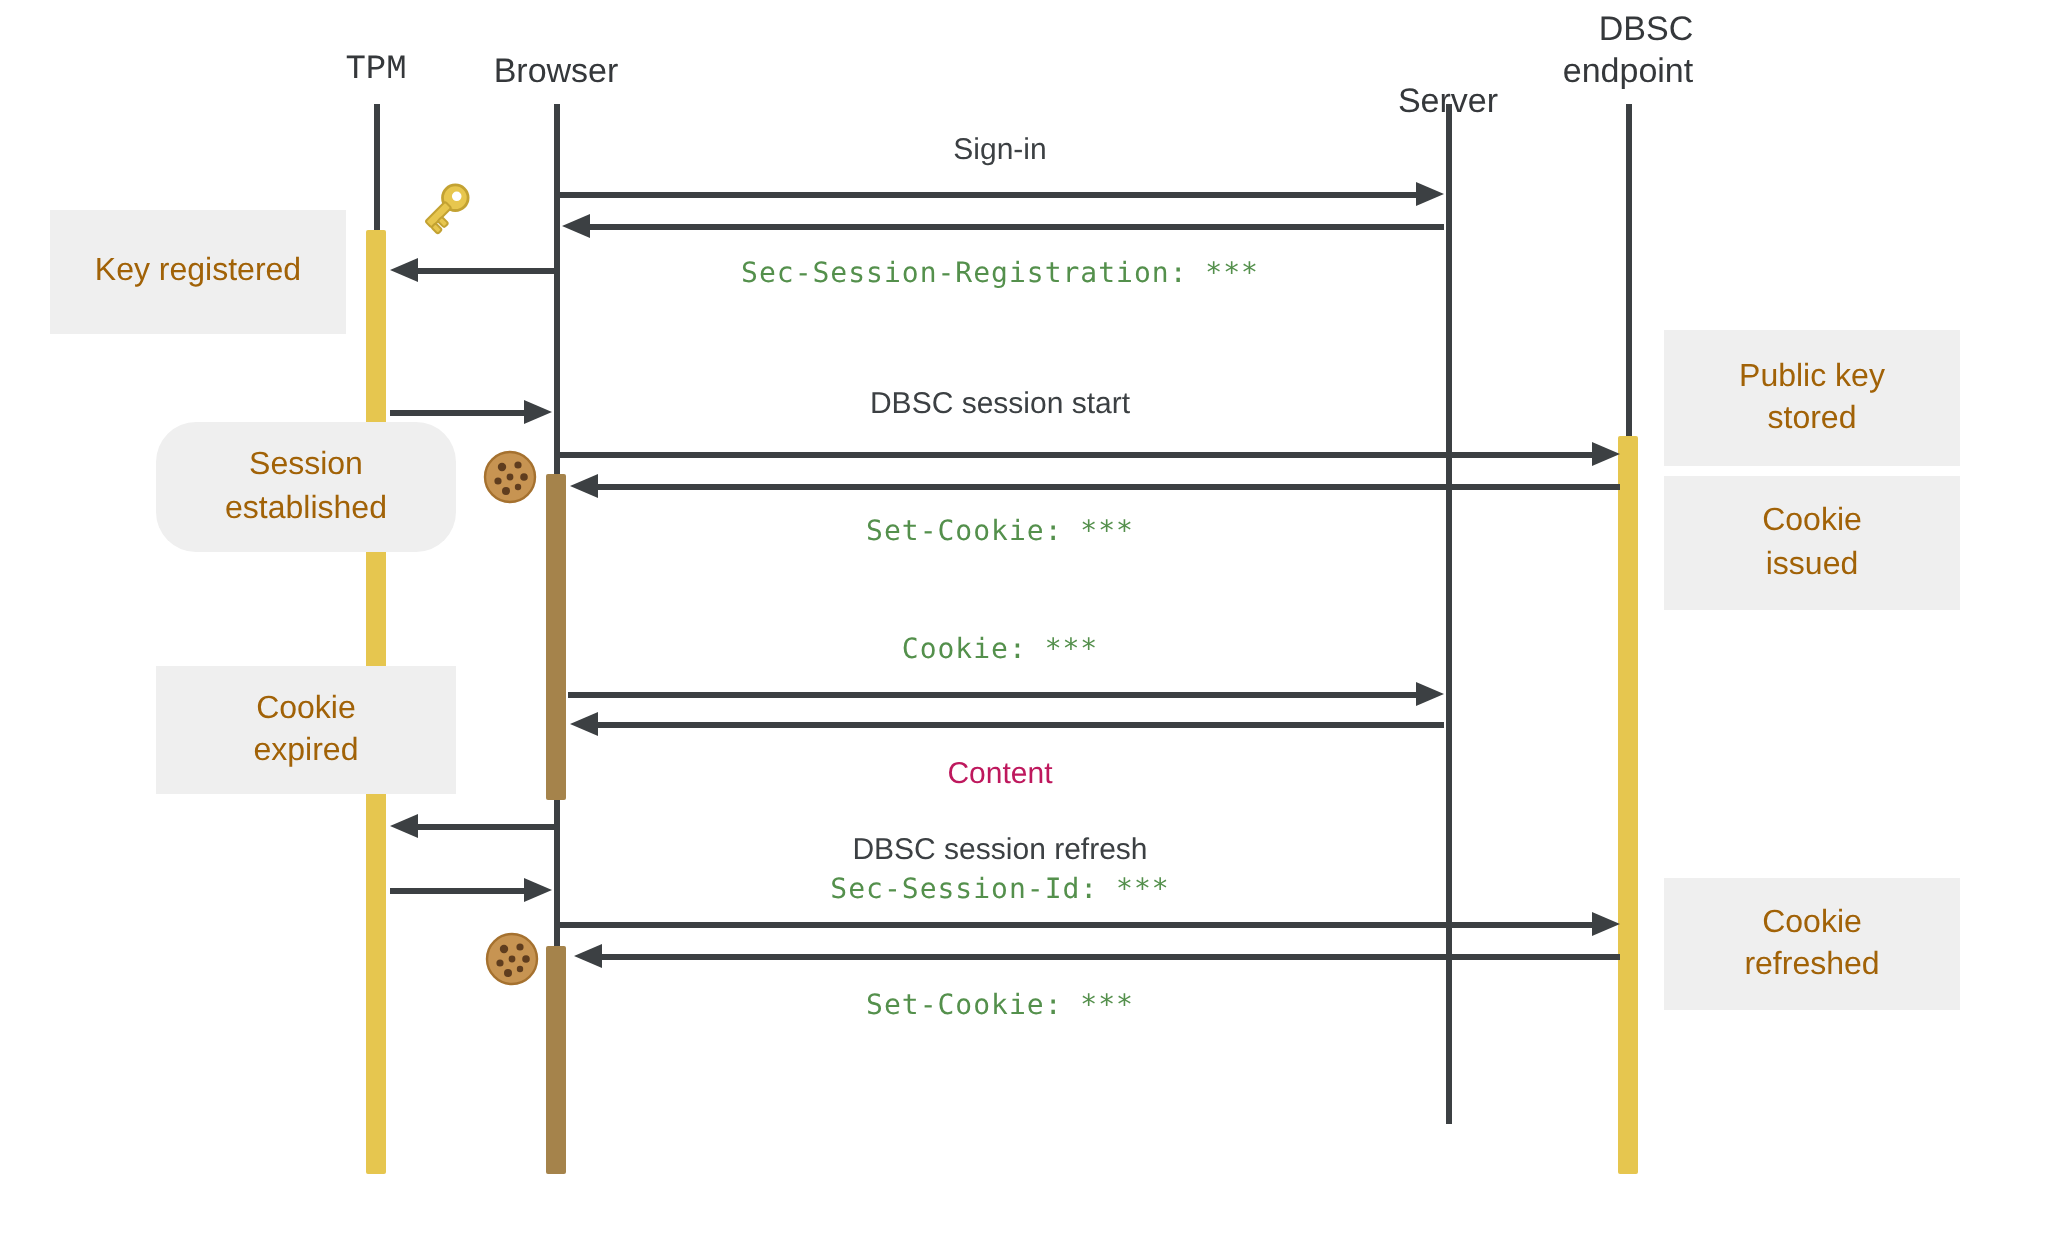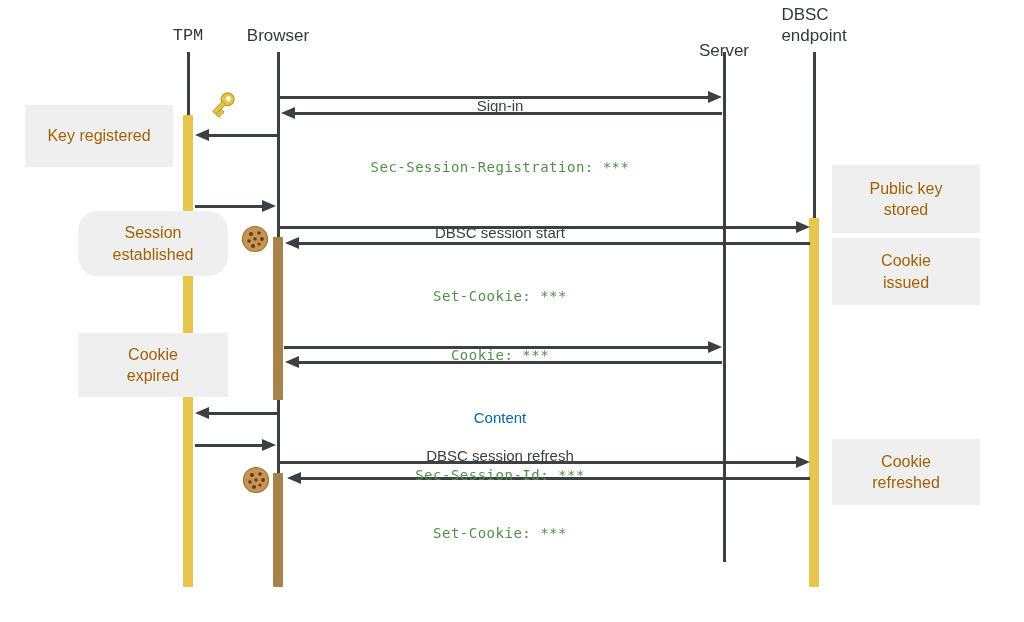--- a/index.html
+++ b/index.html
@@ -3,33 +3,33 @@
 <meta charset="utf-8">
 <style>
   html,body{margin:0;padding:0;background:#ffffff;}
   #stage{
     position:relative;width:1024px;height:622px;background:#ffffff;overflow:hidden;
     font-family:"Liberation Sans", sans-serif;
   }
   .lifeline{position:absolute;width:3px;background:#3c4043;}
   .actbar{position:absolute;width:10px;border-radius:1px;}
   .actor-label{
-    position:absolute;transform:translateX(-50%);text-align:left;
+    position:absolute;transform:translateX(-50%);text-align:right;
     font-size:17px;color:#35383b;line-height:1.25;white-space:pre;
   }
   .sidebox{
     position:absolute;background:#efefef;display:flex;align-items:center;justify-content:center;
     text-align:center;font-size:16px;color:#a16207;line-height:1.32;white-space:pre;
   }
   .msg-line{position:absolute;height:3px;background:#3c4043;}
   .arrowhead{position:absolute;width:0;height:0;border-top:6px solid transparent;border-bottom:6px solid transparent;}
   .arrowhead.right{border-left:14px solid #3c4043;}
   .arrowhead.left{border-right:14px solid #3c4043;}
   .flabel{
-    position:absolute;transform:translate(-50%,-50%);white-space:pre;text-align:left;margin-top:30px;
+    position:absolute;transform:translate(-50%,-50%);white-space:pre;text-align:left;
   }
   .flabel.sans{font-size:15px;color:#3c4043;}
   .flabel.mono{font-family:"DejaVu Sans Mono", monospace;font-size:14px;color:#54904c;letter-spacing:0.5px;}
   .icon{position:absolute;transform:translate(-50%,-50%);}
 </style>
 </head>
 <body>
 
 <div id="stage">
     <div class="lifeline" style="left: 187px; top: 52px; height: 68px; background: rgb(60, 64, 67);"></div>
@@ -73,21 +73,21 @@
     <div class="arrowhead right" style="top: 439px; left: 262px; border-left-color: rgb(60, 64, 67);"></div>
     <div class="msg-line" style="top: 461px; background: rgb(60, 64, 67); left: 280px; width: 519px;"></div>
     <div class="arrowhead right" style="top: 456px; left: 796px; border-left-color: rgb(60, 64, 67);"></div>
     <div class="msg-line" style="top: 477px; background: rgb(60, 64, 67); left: 298px; width: 512px;"></div>
     <div class="arrowhead left" style="top: 472px; left: 287px; border-right-color: rgb(60, 64, 67);"></div>
     <div class="flabel sans" style="left: 500px; top: 75px; color: rgb(60, 64, 67);">Sign-in</div>
     <div class="flabel mono" style="left: 500px; top: 137px; color: rgb(84, 144, 76);">Sec-Session-Registration: ***</div>
     <div class="flabel sans" style="left: 500px; top: 202px; color: rgb(60, 64, 67);">DBSC session start</div>
     <div class="flabel mono" style="left: 500px; top: 266px; color: rgb(84, 144, 76);">Set-Cookie: ***</div>
     <div class="flabel mono" style="left: 500px; top: 325px; color: rgb(84, 144, 76);">Cookie: ***</div>
-    <div class="flabel sans" style="left: 500px; top: 387px; color: #0369a1;">Content</div>
+    <div class="flabel sans" style="left: 500px; top: 387px; color: #be185d;">Content</div>
     <div class="flabel sans" style="left: 500px; top: 425px; color: rgb(60, 64, 67);">DBSC session refresh</div>
     <div class="flabel mono" style="left: 500px; top: 445px; color: rgb(84, 144, 76);">Sec-Session-Id: ***</div>
     <div class="flabel mono" style="left: 500px; top: 503px; color: rgb(84, 144, 76);">Set-Cookie: ***</div>
     <div class="actor-label" style="left: 188px; bottom: 576px; font-family: Liberation Mono, monospace;">TPM</div>
     <div class="actor-label" style="left: 278px; bottom: 576px;">Browser</div>
     <div class="actor-label" style="left: 724px; bottom: 561px;">Server</div>
     <div class="actor-label" style="left: 814px; bottom: 576px;">DBSC
 endpoint</div>
     <div class="icon" style="left: 222px; top: 107px;">
   <svg width="34" height="34" viewBox="0 0 34 34">

